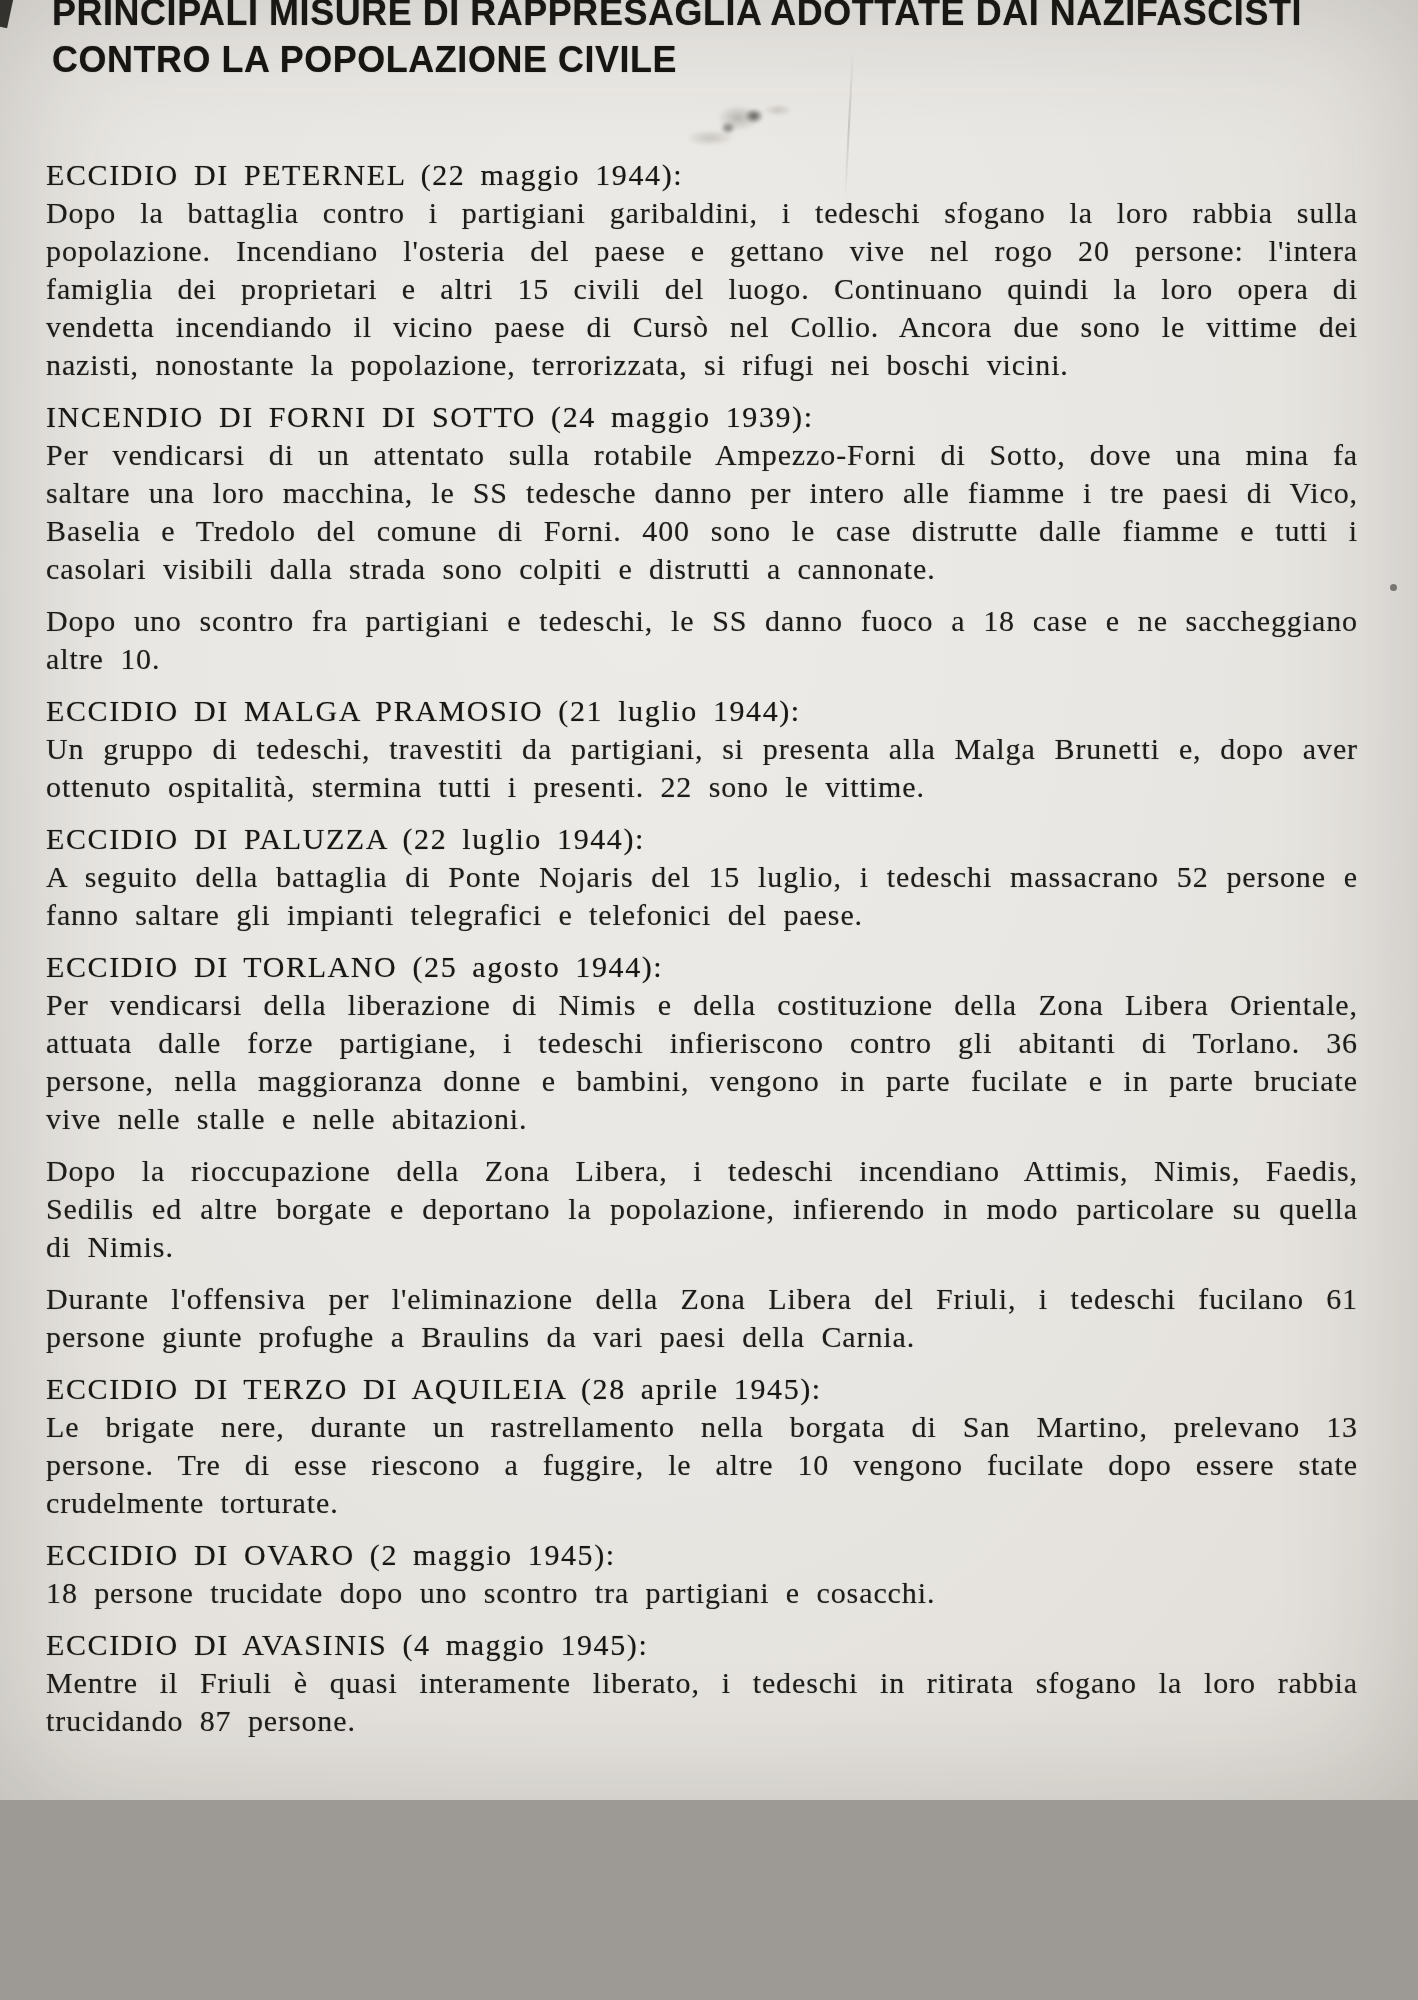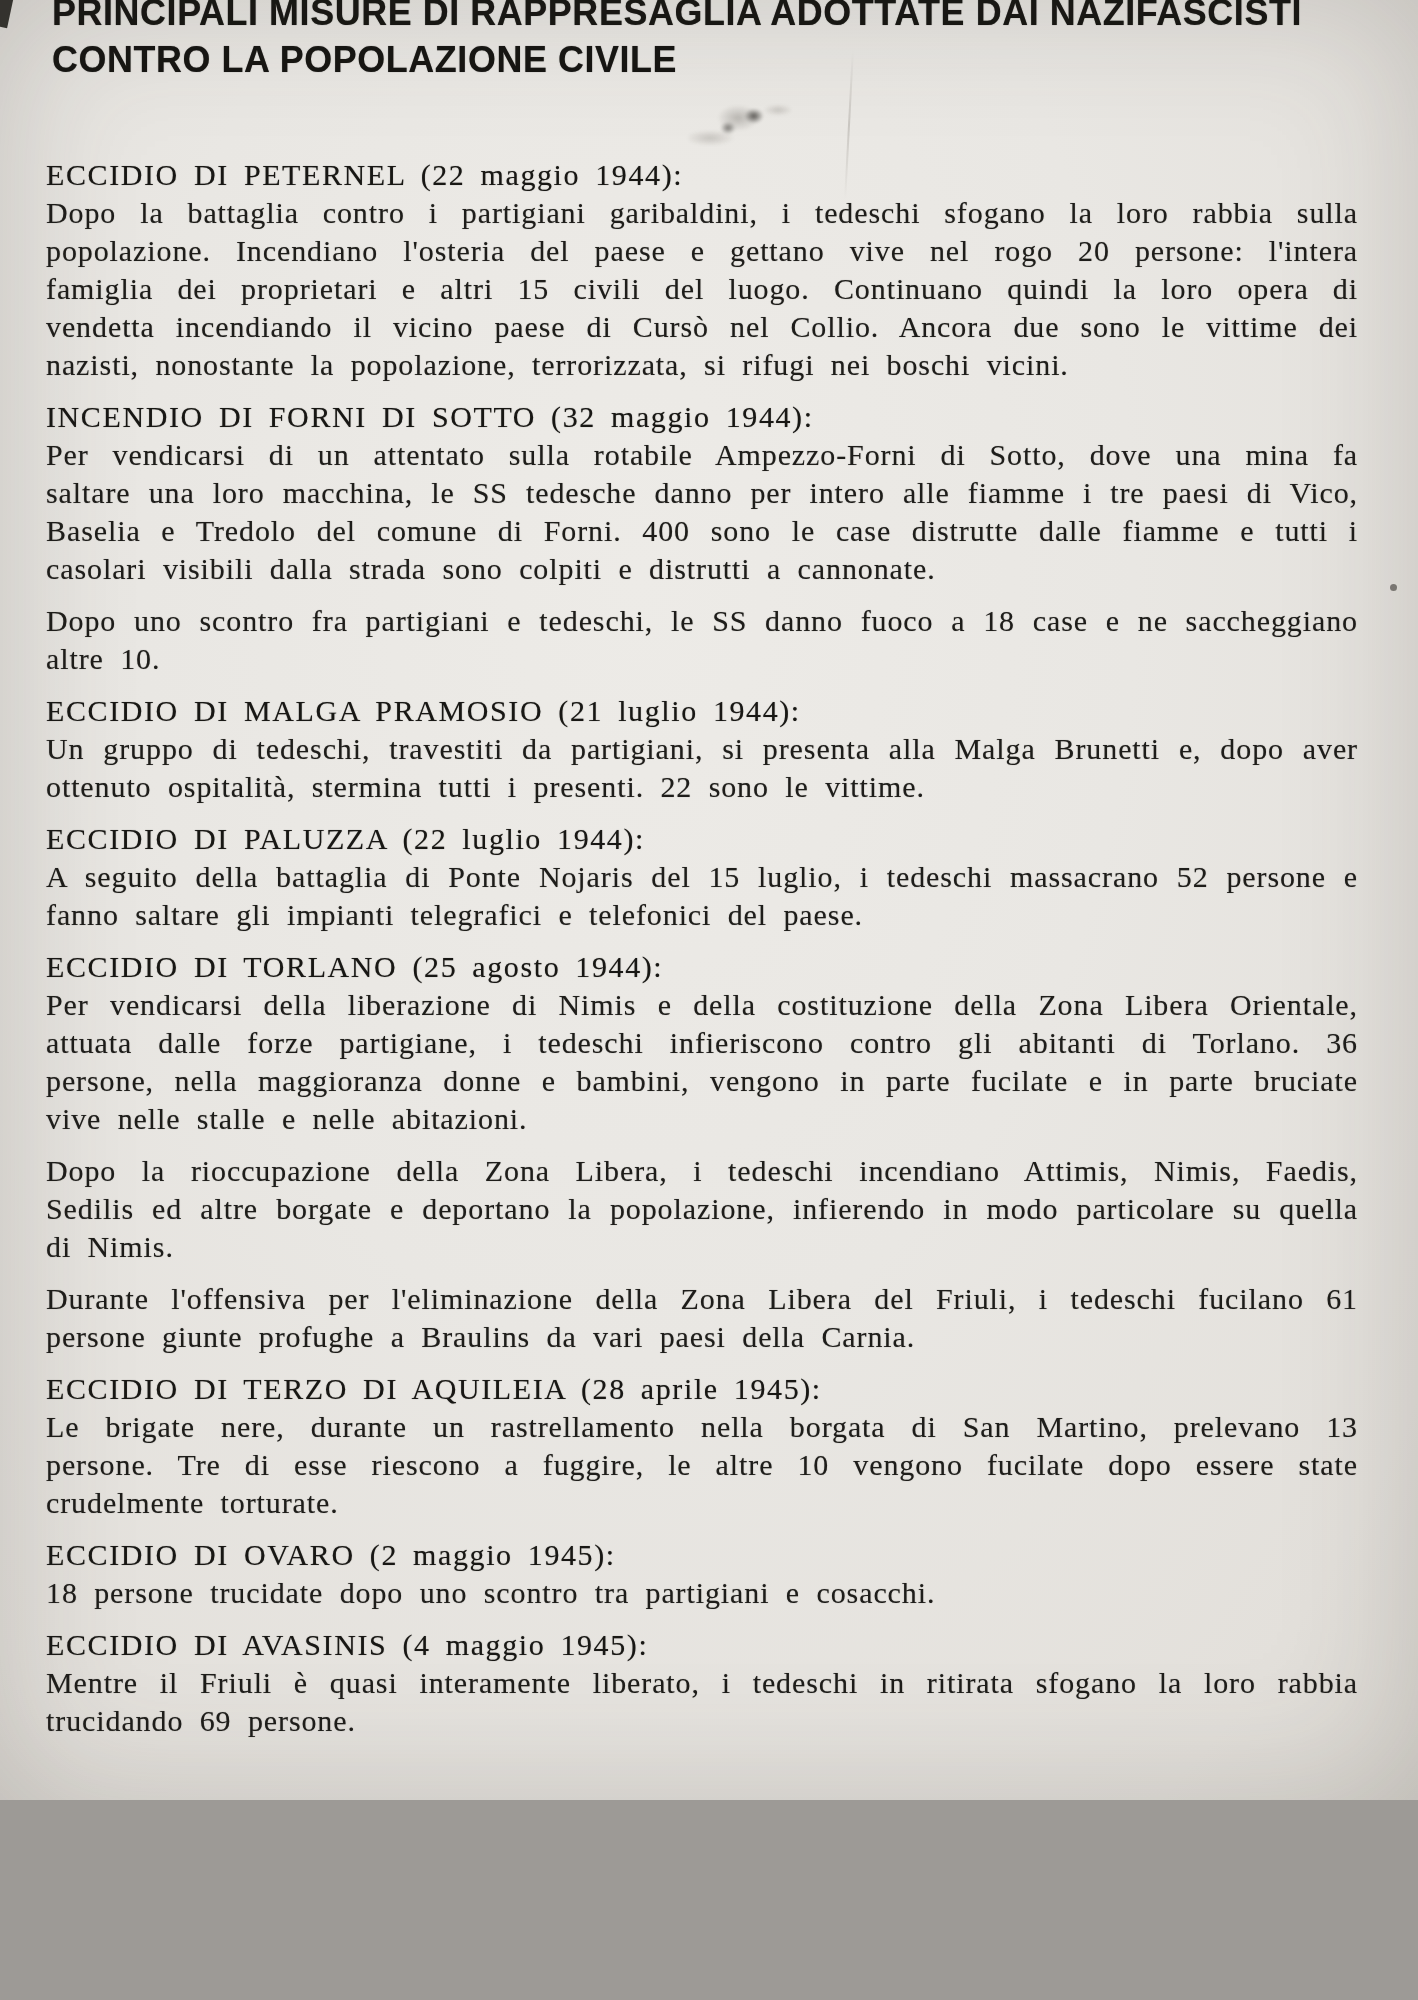--- a/index.html
+++ b/index.html
@@ -163,21 +163,21 @@
   </h1>
 
   <main class="content">
 
     <section class="entry">
       <h2 class="entry-heading">ECCIDIO DI PETERNEL (22 maggio 1944):</h2>
       <p class="entry-body">Dopo la battaglia contro i partigiani garibaldini, i tedeschi sfogano la loro rabbia sulla popolazione. Incendiano l'osteria del paese e gettano vive nel rogo 20 persone: l'intera famiglia dei proprietari e altri 15 civili del luogo. Continuano quindi la loro opera di vendetta incendiando il vicino paese di Cursò nel Collio. Ancora due sono le vittime dei nazisti, nonostante la popolazione, terrorizzata, si rifugi nei boschi vicini.</p>
     </section>
 
     <section class="entry">
-      <h2 class="entry-heading">INCENDIO DI FORNI DI SOTTO (32 maggio 1944):</h2>
+      <h2 class="entry-heading">INCENDIO DI FORNI DI SOTTO (24 maggio 1939):</h2>
       <p class="entry-body">Per vendicarsi di un attentato sulla rotabile Ampezzo-Forni di Sotto, dove una mina fa saltare una loro macchina, le SS tedesche danno per intero alle fiamme i tre paesi di Vico, Baselia e Tredolo del comune di Forni. 400 sono le case distrutte dalle fiamme e tutti i casolari visibili dalla strada sono colpiti e distrutti a cannonate.</p>
     </section>
 
     <section class="entry">
       <p class="entry-body">Dopo uno scontro fra partigiani e tedeschi, le SS danno fuoco a 18 case e ne saccheggiano altre 10.</p>
     </section>
 
     <section class="entry">
       <h2 class="entry-heading">ECCIDIO DI MALGA PRAMOSIO (21 luglio 1944):</h2>
       <p class="entry-body">Un gruppo di tedeschi, travestiti da partigiani, si presenta alla Malga Brunetti e, dopo aver ottenuto ospitalità, stermina tutti i presenti. 22 sono le vittime.</p>
@@ -206,19 +206,19 @@
       <p class="entry-body">Le brigate nere, durante un rastrellamento nella borgata di San Martino, prelevano 13 persone. Tre di esse riescono a fuggire, le altre 10 vengono fucilate dopo essere state crudelmente torturate.</p>
     </section>
 
     <section class="entry">
       <h2 class="entry-heading">ECCIDIO DI OVARO (2 maggio 1945):</h2>
       <p class="entry-body">18 persone trucidate dopo uno scontro tra partigiani e cosacchi.</p>
     </section>
 
     <section class="entry">
       <h2 class="entry-heading">ECCIDIO DI AVASINIS (4 maggio 1945):</h2>
-      <p class="entry-body">Mentre il Friuli è quasi interamente liberato, i tedeschi in ritirata sfogano la loro rabbia trucidando 69 persone.</p>
+      <p class="entry-body">Mentre il Friuli è quasi interamente liberato, i tedeschi in ritirata sfogano la loro rabbia trucidando 87 persone.</p>
     </section>
 
   </main>
 
   <div class="vignette"></div>
 </div>
 
 </body></html>

